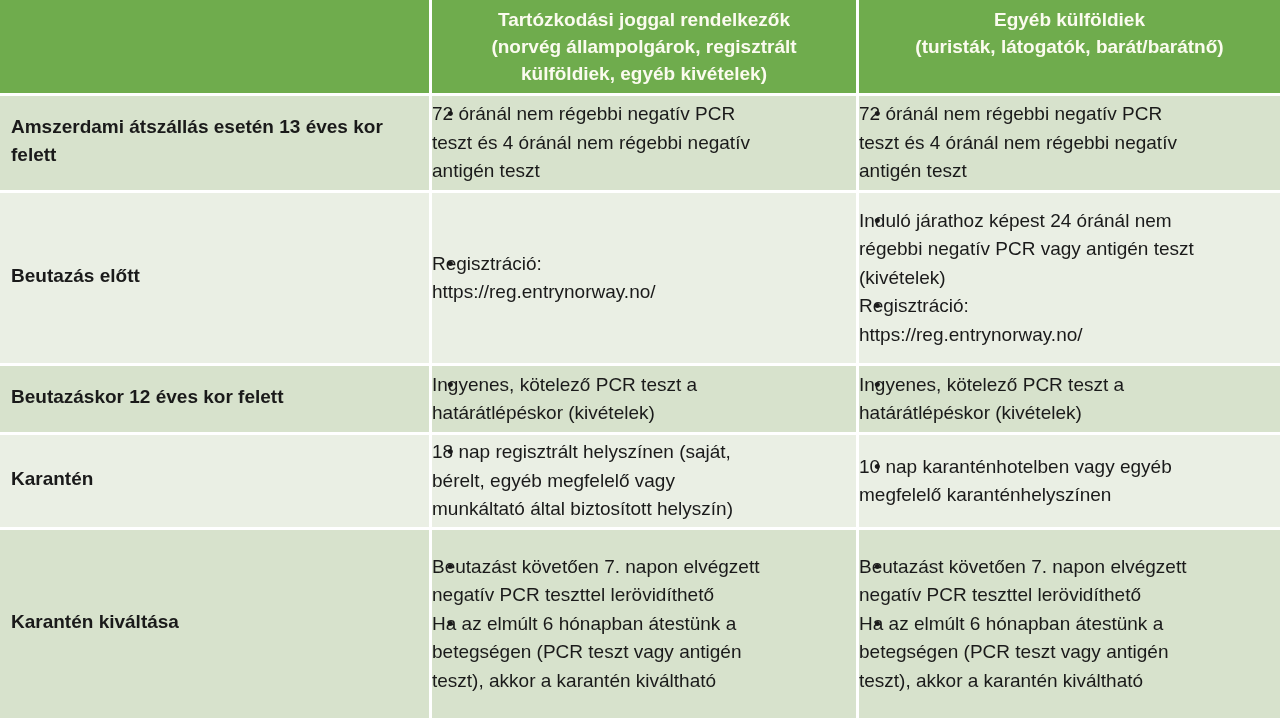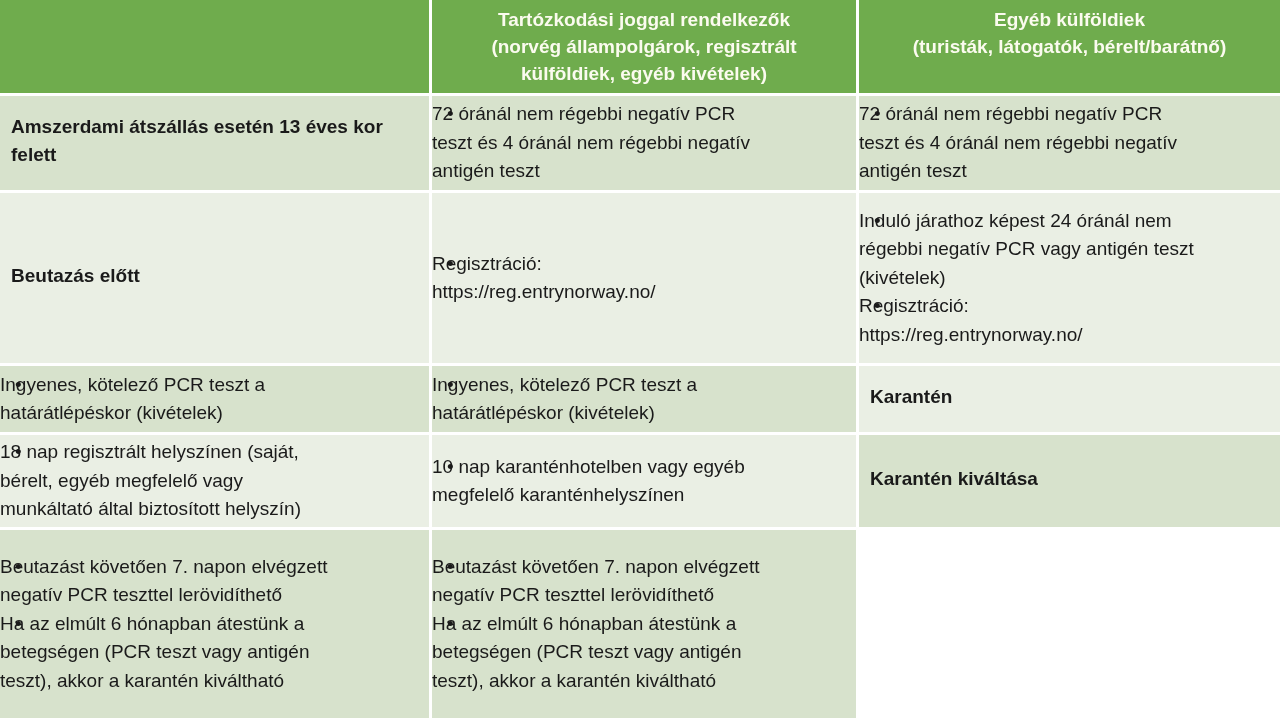--- a/index.html
+++ b/index.html
@@ -77,21 +77,21 @@
 </head>
 <body>
 
 <div class="table">
 
   <div class="cell header"></div>
   <div class="cell header">Tartózkodási joggal rendelkezők
 (norvég állampolgárok, regisztrált
 külföldiek, egyéb kivételek)</div>
   <div class="cell header">Egyéb külföldiek
-(turisták, látogatók, bérelt/barátnő)</div>
+(turisták, látogatók, barát/barátnő)</div>
 
   <div class="cell label row-odd">Amszerdami átszállás esetén 13 éves kor
 felett</div>
   <div class="cell content row-odd">
     <ul>
       <li>72 óránál nem régebbi negatív PCR
 teszt és 4 óránál nem régebbi negatív
 antigén teszt</li>
     </ul>
   </div>
@@ -113,20 +113,21 @@
   <div class="cell content row-even">
     <ul>
       <li>Induló járathoz képest 24 óránál nem
 régebbi negatív PCR vagy antigén teszt
 (kivételek)</li>
       <li>Regisztráció:
 https://reg.entrynorway.no/</li>
     </ul>
   </div>
 
+  <div class="cell label row-odd">Beutazáskor 12 éves kor felett</div>
   <div class="cell content row-odd">
     <ul>
       <li>Ingyenes, kötelező PCR teszt a
 határátlépéskor (kivételek)</li>
     </ul>
   </div>
   <div class="cell content row-odd">
     <ul>
       <li>Ingyenes, kötelező PCR teszt a
 határátlépéskor (kivételek)</li>

